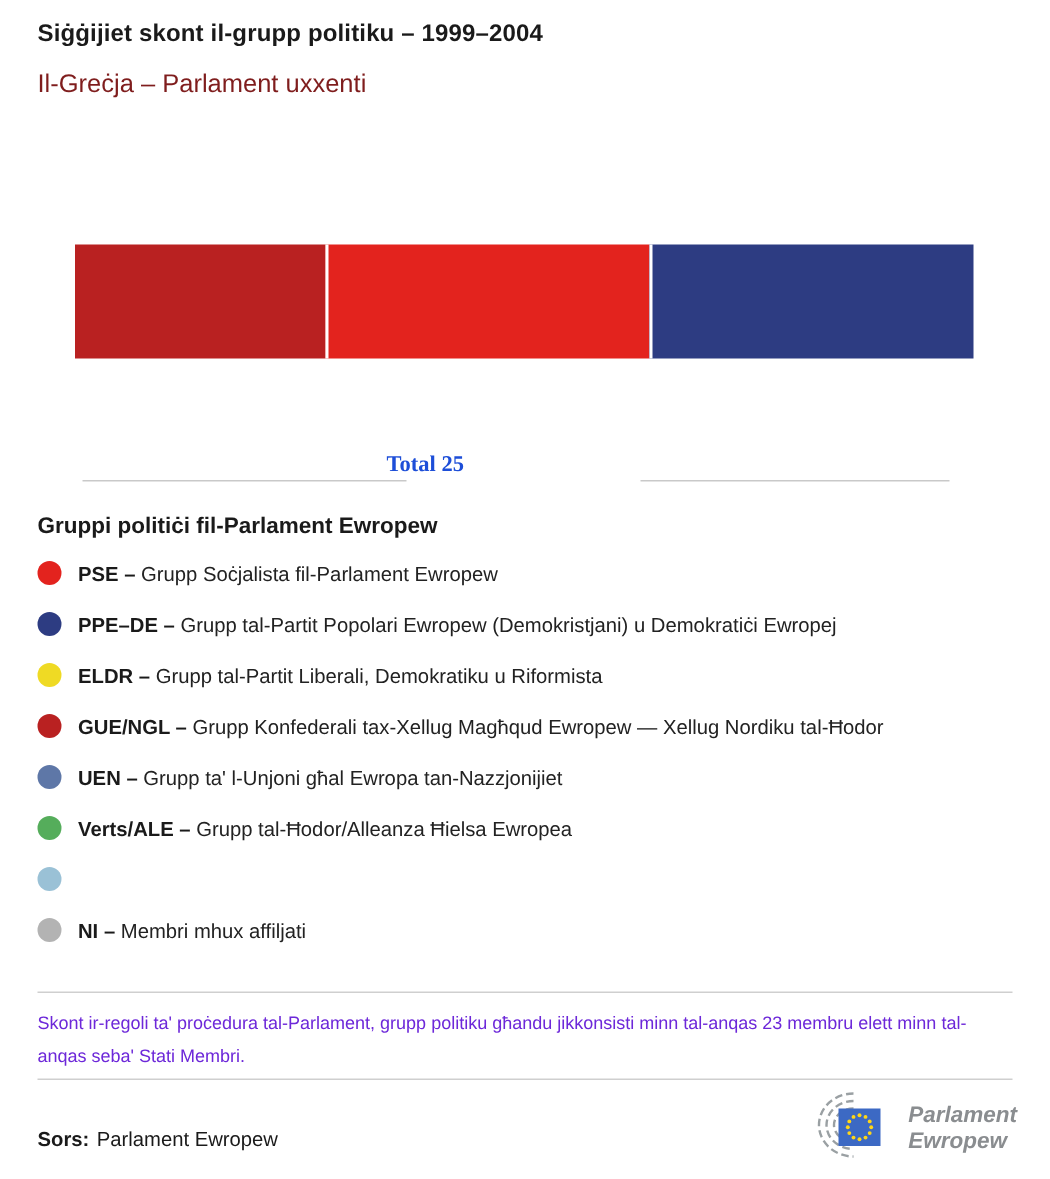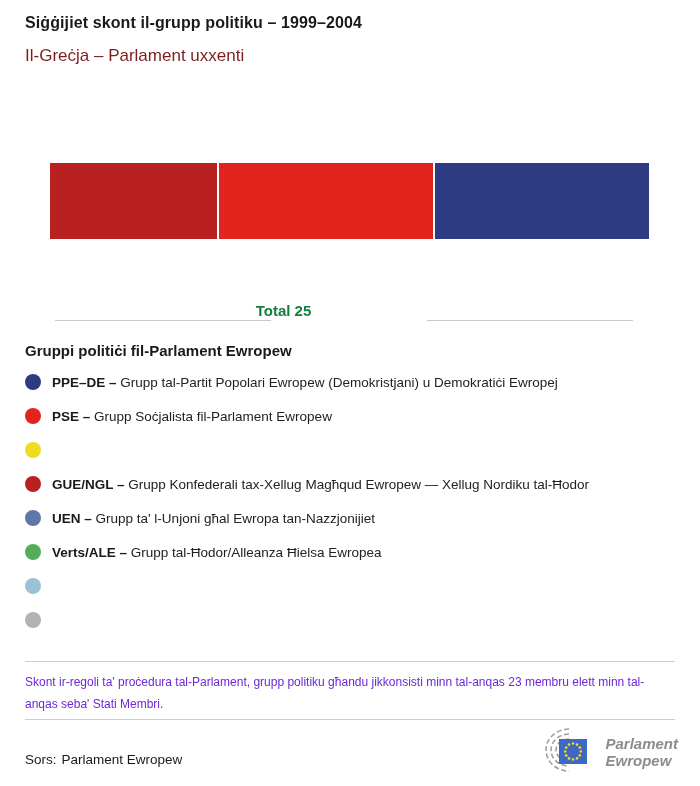--- a/index.html
+++ b/index.html
@@ -42,22 +42,22 @@
   .callout-gue .tick{height:23px;}
   .callout-gue .c-text{top:9px;}
   .callout-ppe{top:239px;height:19px;}
   .callout-ppe .tick{height:18px;}
   .callout-ppe .c-text{top:2px;}
 
   
   .total-text{
     position:absolute;left:0;top:301px;width:567px;
     text-align:center;
-    font-family:Liberation Sans, sans-serif;
-    font-weight:bold;font-size:15px;line-height:19px;color:#15803d;
+    font-family:Liberation Serif, serif;
+    font-weight:bold;font-size:15px;line-height:19px;color:#1d4ed8;
   }
   .rule-total{position:absolute;top:320px;height:1px;background:#c9c9c9;}
   .rule-total.left{left:55px;width:216px;}
   .rule-total.right{left:427px;width:206px;}
 
   
   .legend-heading{
     position:absolute;left:25px;top:342px;
     font-size:15px;font-weight:bold;color:#1a1a1a;
   }
@@ -78,21 +78,21 @@
   .footnote{
     position:absolute;left:25px;top:671px;width:648px;
     font-size:12px;line-height:22px;color:#6d28d9;
   }
 
   
   .source{
     position:absolute;left:25px;top:752px;
     font-size:13.5px;color:#1a1a1a;
   }
-  .source .source-label{font-weight:normal;margin-right:5px;}
+  .source .source-label{font-weight:bold;margin-right:5px;}
   .logo{
     position:absolute;right:22px;top:726px;
     display:flex;align-items:center;
   }
   .logo-text{
     font-size:15px;font-weight:bold;color:#8a8d90;
     line-height:17px;margin-left:6px;font-style:italic;
   }
 </style>
 </head>
@@ -114,47 +114,49 @@
 
   <div class="total-text">
     <div>Total 25</div>
   </div>
   <div class="rule-total left"></div>
   <div class="rule-total right"></div>
 
   <div class="legend-heading">Gruppi politiċi fil-Parlament Ewropew</div>
   <div class="legend-list" id="legend-list">
       <div class="legend-row">
+        <span class="legend-dot" style="background: rgb(227, 35, 30);"></span>
+        <span class="legend-text"><span class="legend-abbr">PSE – </span><span class="legend-desc">Grupp Soċjalista fil-Parlament Ewropew</span></span>
+      </div>
+      <div class="legend-row">
         <span class="legend-dot" style="background: rgb(45, 60, 130);"></span>
         <span class="legend-text"><span class="legend-abbr">PPE–DE – </span><span class="legend-desc">Grupp tal-Partit Popolari Ewropew (Demokristjani) u Demokratiċi Ewropej</span></span>
       </div>
       <div class="legend-row">
-        <span class="legend-dot" style="background: rgb(227, 35, 30);"></span>
-        <span class="legend-text"><span class="legend-abbr">PSE – </span><span class="legend-desc">Grupp Soċjalista fil-Parlament Ewropew</span></span>
-      </div>
-      <div class="legend-row">
         <span class="legend-dot" style="background: rgb(239, 218, 36);"></span>
+        <span class="legend-text"><span class="legend-abbr">ELDR – </span><span class="legend-desc">Grupp tal-Partit Liberali, Demokratiku u Riformista</span></span>
       </div>
       <div class="legend-row">
         <span class="legend-dot" style="background: rgb(185, 33, 33);"></span>
         <span class="legend-text"><span class="legend-abbr">GUE/NGL – </span><span class="legend-desc">Grupp Konfederali tax-Xellug Magħqud Ewropew — Xellug Nordiku tal-Ħodor</span></span>
       </div>
       <div class="legend-row">
         <span class="legend-dot" style="background: rgb(94, 119, 167);"></span>
         <span class="legend-text"><span class="legend-abbr">UEN – </span><span class="legend-desc">Grupp ta' l-Unjoni għal Ewropa tan-Nazzjonijiet</span></span>
       </div>
       <div class="legend-row">
         <span class="legend-dot" style="background: rgb(85, 173, 91);"></span>
         <span class="legend-text"><span class="legend-abbr">Verts/ALE – </span><span class="legend-desc">Grupp tal-Ħodor/Alleanza Ħielsa Ewropea</span></span>
       </div>
       <div class="legend-row">
         <span class="legend-dot" style="background: rgb(154, 193, 214);"></span>
       </div>
       <div class="legend-row">
         <span class="legend-dot" style="background: rgb(179, 179, 179);"></span>
+        <span class="legend-text"><span class="legend-abbr">NI – </span><span class="legend-desc">Membri mhux affiljati</span></span>
       </div>
     </div>
 
   <div class="rule top"></div>
   <div class="footnote">Skont ir-regoli ta' proċedura tal-Parlament, grupp politiku għandu jikkonsisti minn tal-anqas 23 membru elett minn tal-anqas seba' Stati Membri.</div>
   <div class="rule bottom"></div>
 
   <div class="source">
     <span class="source-label">Sors:</span><span>Parlament Ewropew</span>
   </div>

